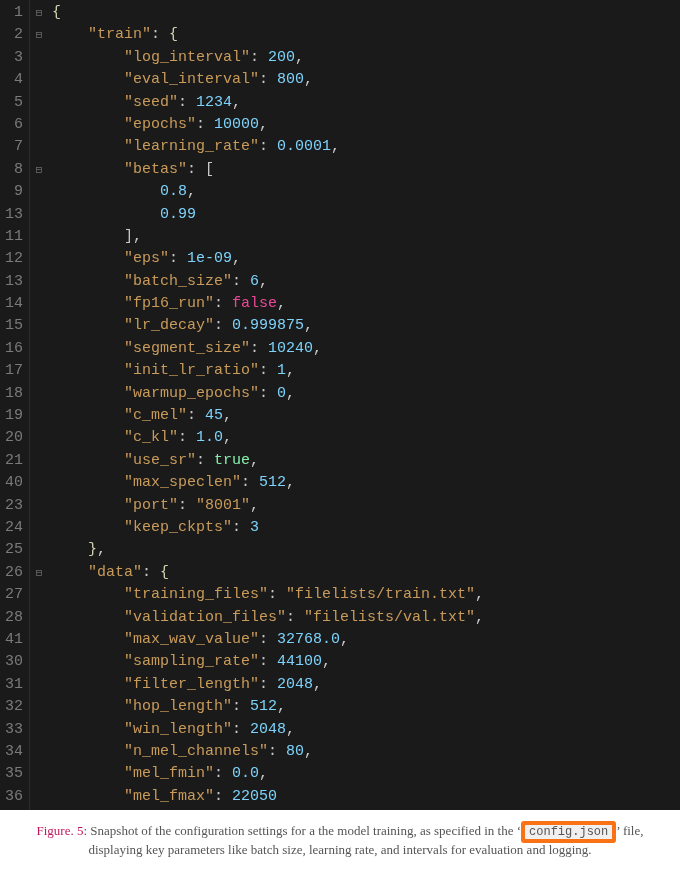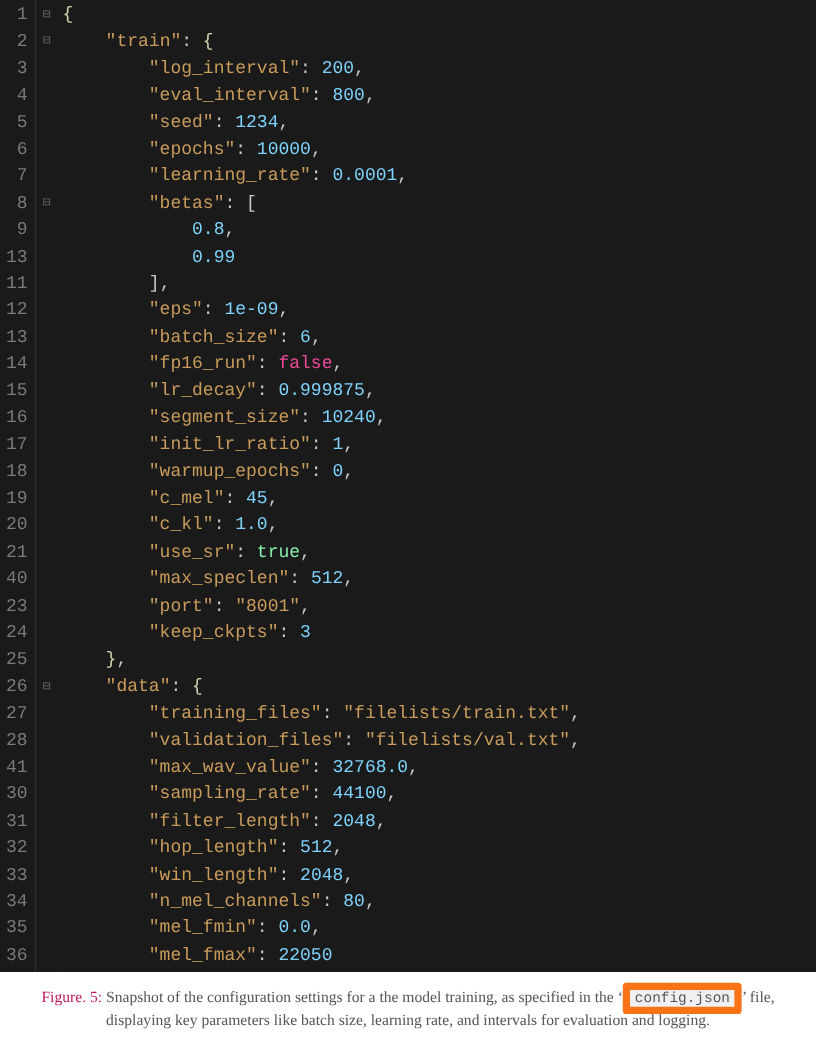--- a/index.html
+++ b/index.html
@@ -58,21 +58,21 @@
     color: #555;
     text-align: center;
     padding: 12px 18px 16px 18px;
     line-height: 1.45;
     background: #fff;
   }
   .caption .fig-label { font-weight: normal; color: #be185d; }
   .caption code {
     font-family: Consolas, "Courier New", monospace;
     background: #f0f0f0;
-    border: 6px solid #f97316;
+    border: 4px solid #f97316;
     border-radius: 3px;
     padding: 0 4px;
     font-size: 12px;
   }
 </style>
 </head>
 <body>
 
 <div class="editor">
   <div class="gutter" id="gutter">

